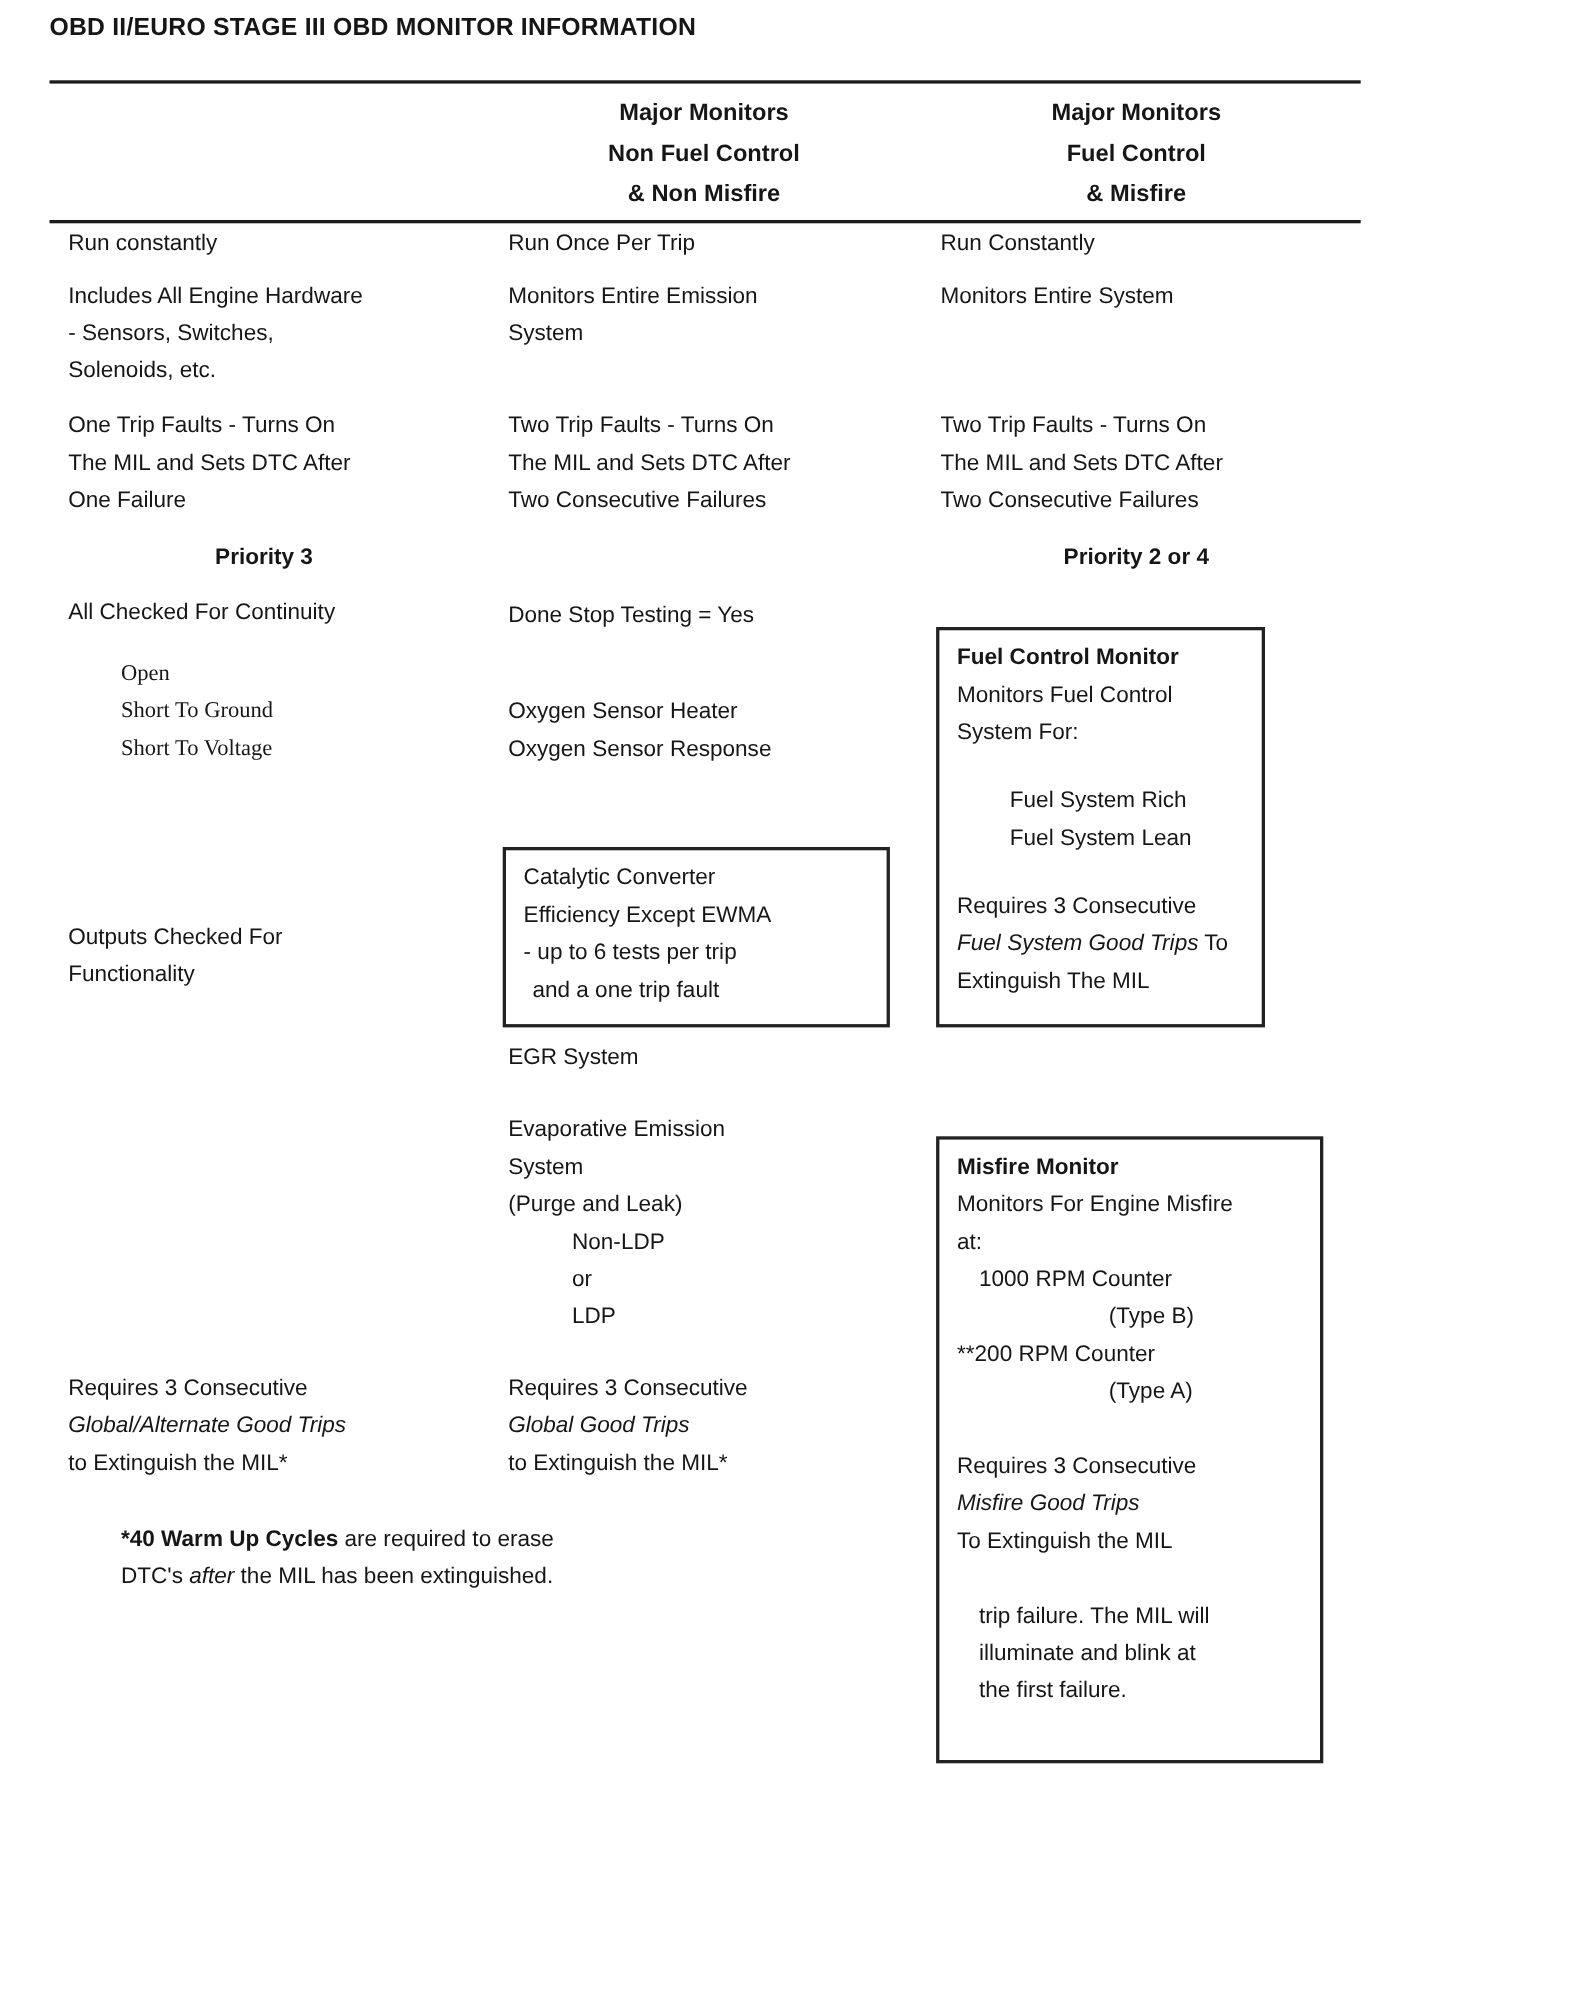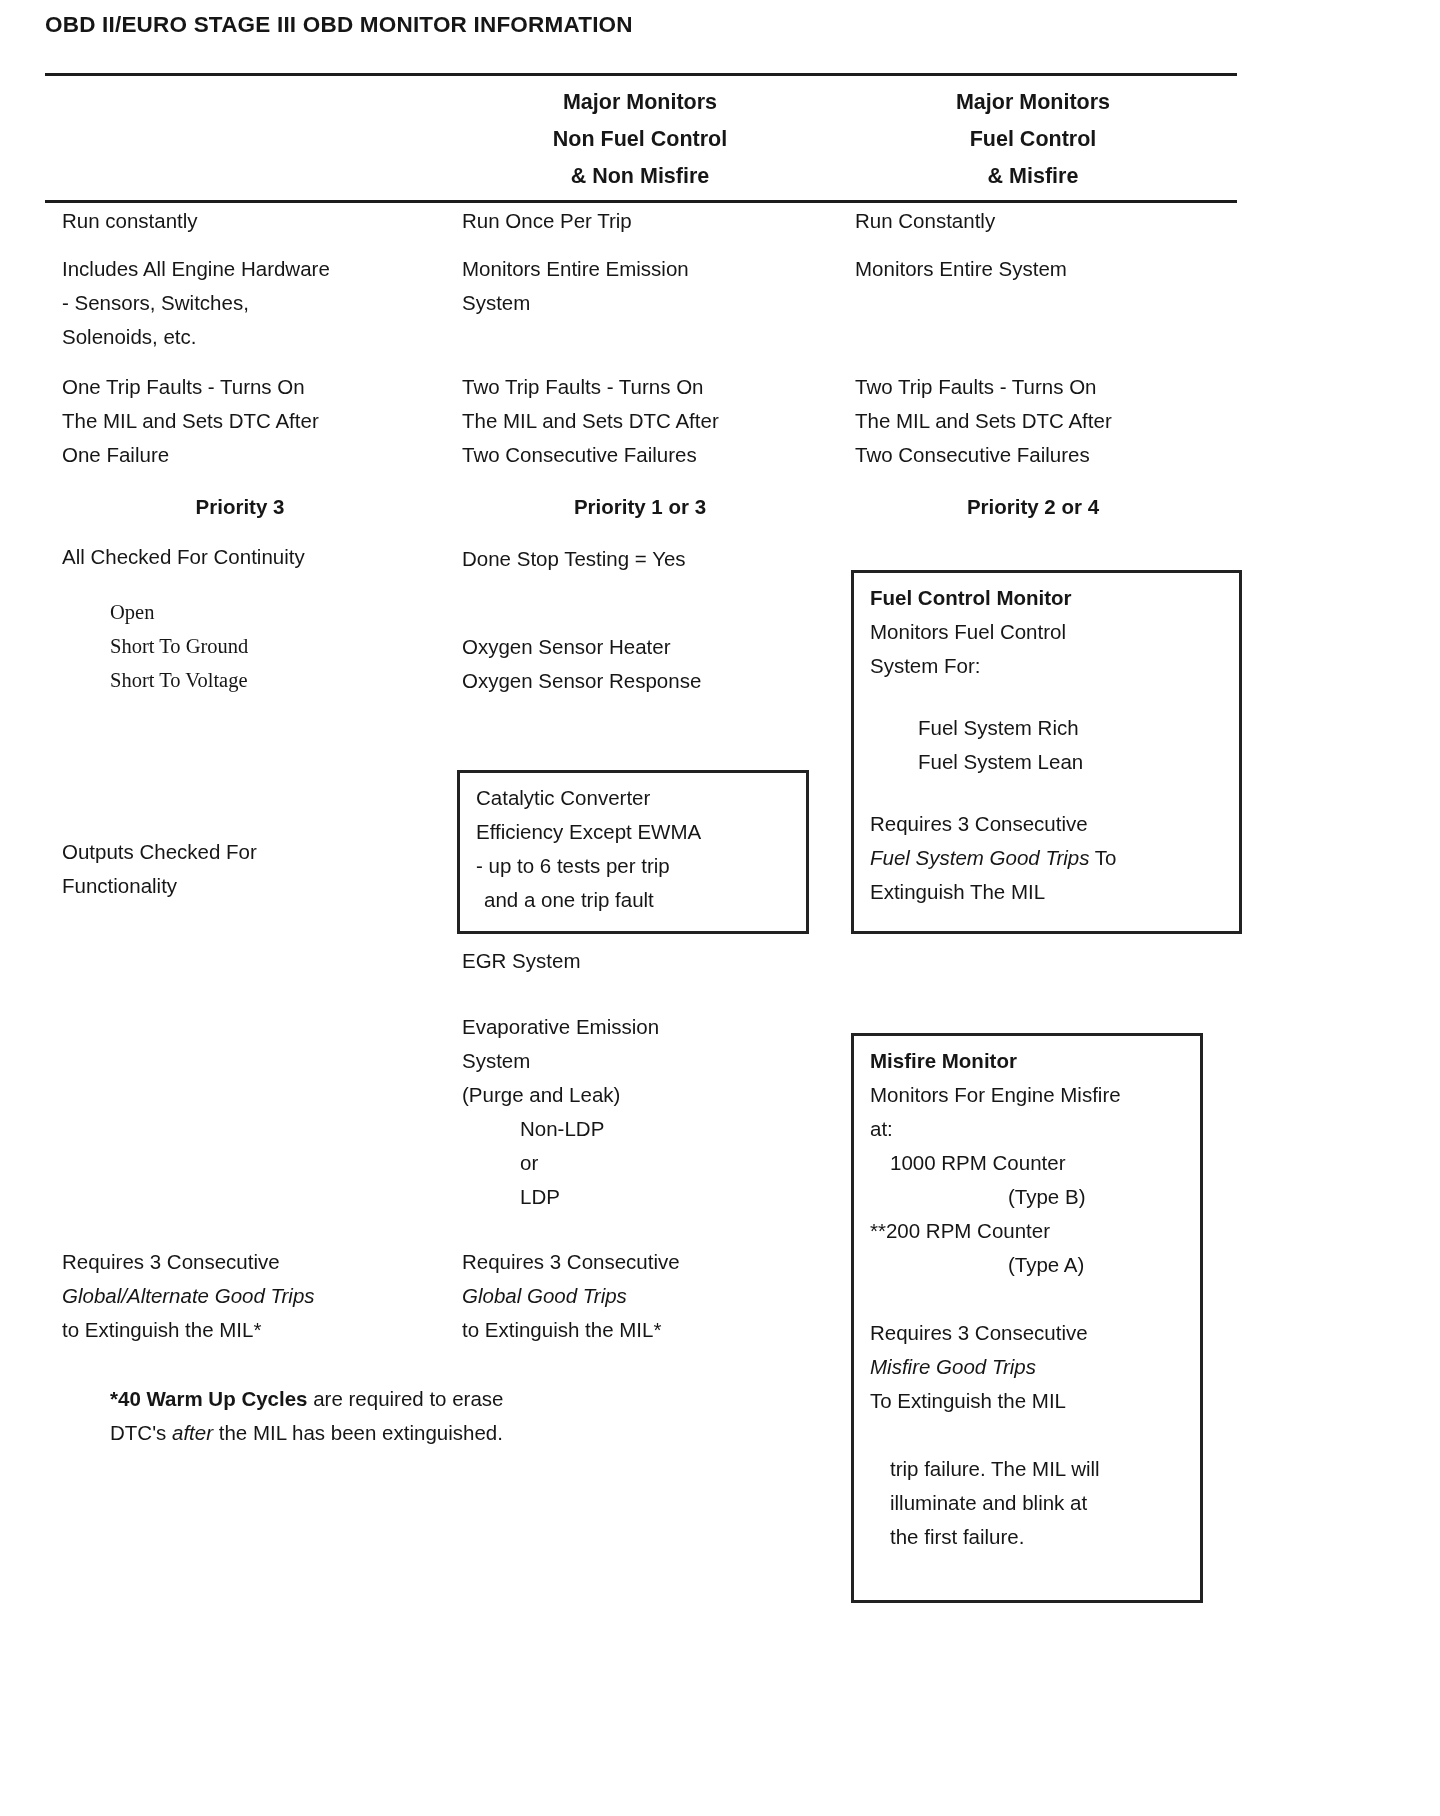--- a/index.html
+++ b/index.html
@@ -101,21 +101,20 @@
     <div class="line">Monitors Entire Emission</div>
     <div class="line">System</div>
   </div>
 
   <div class="abs" style="left:462px; top:370px;">
     <div class="line">Two Trip Faults - Turns On</div>
     <div class="line">The MIL and Sets DTC After</div>
     <div class="line">Two Consecutive Failures</div>
   </div>
 
-  <div class="abs line bold center" style="left:462px; top:490px; width:356px;">Priority 1 or 3</div>
 
   <div class="abs line" style="left:462px; top:542px;">Done Stop Testing = Yes</div>
 
   <div class="abs" style="left:462px; top:630px;">
     <div class="line">Oxygen Sensor Heater</div>
     <div class="line">Oxygen Sensor Response</div>
   </div>
 
   <div class="abs box" style="left:457px; top:770px; width:352px;">
     <div class="inner">
@@ -148,21 +147,21 @@
   <div class="abs line" style="left:855px; top:252px;">Monitors Entire System</div>
 
   <div class="abs" style="left:855px; top:370px;">
     <div class="line">Two Trip Faults - Turns On</div>
     <div class="line">The MIL and Sets DTC After</div>
     <div class="line">Two Consecutive Failures</div>
   </div>
 
   <div class="abs line bold center" style="left:855px; top:490px; width:356px;">Priority 2 or 4</div>
 
-  <div class="abs box" style="left:851px; top:570px; width:391px; height:364px;">
+  <div class="abs box" style="left:851px; top:570px; width:299px; height:364px;">
     <div class="inner">
       <div class="line bold">Fuel Control Monitor</div>
       <div class="line">Monitors Fuel Control</div>
       <div class="line">System For:</div>
       <div class="gap28"></div>
       <div class="line ind48">Fuel System Rich</div>
       <div class="line ind48">Fuel System Lean</div>
       <div class="gap28"></div>
       <div class="line">Requires 3 Consecutive</div>
       <div class="line"><span class="italic">Fuel System Good Trips</span><span> To</span></div>

